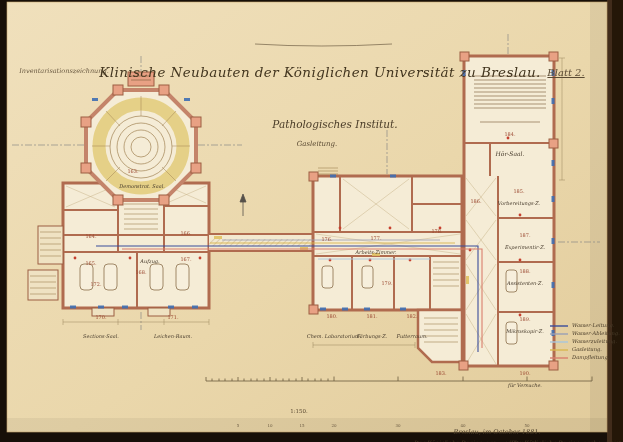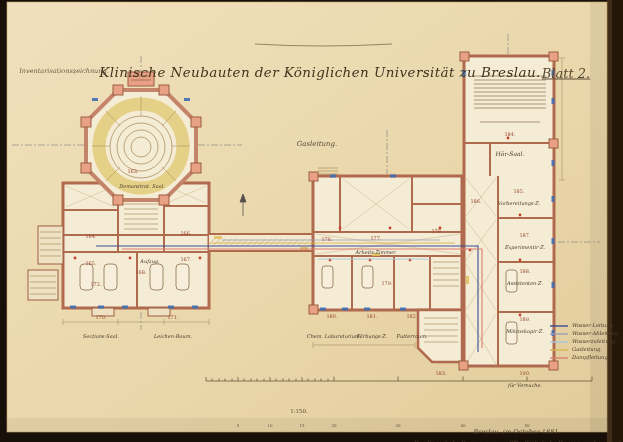--- a/index.html
+++ b/index.html
@@ -4,21 +4,21 @@
 <style>
   html,body{margin:0;padding:0;background:#100a05;}
   .stage{position:relative;width:623px;height:442px;background:#160e07;overflow:hidden;
          font-family:"DejaVu Serif",serif;}
   .t{position:absolute;transform:translate(-50%,-50%);white-space:nowrap;
      font-style:italic;color:#4a3c28;line-height:1;margin-top:40px;}
   .annot{font-size:6.5px;color:#6a5a42;}
   .title{font-size:13.5px;letter-spacing:.4px;color:#423télé;}
   .title{font-size:13.5px;letter-spacing:.4px;color:#423categorie;}
   .title{font-size:13.5px;letter-spacing:.4px;color:#42351f;}
-  .blatt{font-size:13px;color:#5a4a33;text-decoration:underline;}
+  .blatt{font-size:10px;color:#5a4a33;text-decoration:underline;}
   .sub1{font-size:10.5px;}
   .sub2{font-size:7px;color:#5a4a33;}
   .rn{font-size:5px;font-style:normal;color:#9c4a33;}
   .rl{font-size:5px;color:#45392a;}
   .big{font-size:6px;}
   .legl{position:absolute;transform:translate(0,-50%);white-space:nowrap;font-style:italic;
         font-size:5.2px;color:#4a3d2a;line-height:1;}
   .ratio{font-size:5.5px;font-style:normal;color:#5a4a33;}
   .tick{font-size:4px;font-style:normal;color:#6a5a42;}
   .foot{font-size:6.5px;}
@@ -341,20 +341,21 @@
              M308,378.5V381 M315,378.5V381 M321,378.5V381 M328,378.5V381 M334,376.5V381
              M398,376.5V381 M463,376.5V381 M527,376.5V381 M592,376.5V381"></path>
   </g>
 
   <path d="M255,44 Q320,48 392,44" stroke="#5a4a33" stroke-width=".6" fill="none"></path>
 </svg>
 
 <span class="t annot" style="left:64px;top:31px">Inventarisationszeichnung.</span>
 <span class="t title" style="left:320px;top:33px">Klinische Neubauten der Königlichen Universität zu Breslau.</span>
 <span class="t blatt" style="left:566px;top:33px">Blatt 2.</span>
+<span class="t sub1" style="left:335px;top:84px">Pathologisches Institut.</span>
 <span class="t sub2" style="left:317px;top:104px">Gasleitung.</span>
 
 <span class="t rn" style="left:133px;top:131px">163.</span>
 <span class="t rl" style="left:142px;top:146px">Demonstrat. Saal.</span>
 <span class="t rn" style="left:91px;top:196px">164.</span>
 <span class="t rn" style="left:91px;top:223px">165.</span>
 <span class="t rn" style="left:186px;top:193px">166.</span>
 <span class="t rn" style="left:186px;top:219px">167.</span>
 <span class="t rn" style="left:141px;top:232px">168.</span>
 <span class="t rl" style="left:150px;top:221px">Aufzug.</span>
@@ -398,21 +399,21 @@
 
 <span class="t ratio" style="left:299px;top:372px">1:150.</span>
 <span class="t tick" style="left:238px;top:386px">5</span>
 <span class="t tick" style="left:270px;top:386px">10</span>
 <span class="t tick" style="left:302px;top:386px">15</span>
 <span class="t tick" style="left:334px;top:386px">20</span>
 <span class="t tick" style="left:398px;top:386px">30</span>
 <span class="t tick" style="left:463px;top:386px">40</span>
 <span class="t tick" style="left:527px;top:386px">50</span>
 
-<span class="t foot" style="left:517px;top:392px">Breslau, im October 1881.</span>
+<span class="t foot" style="left:497px;top:392px">Breslau, im October 1881.</span>
 <span class="t off" style="left:477px;top:403px">Der Königliche Regierungs- und Baurath.</span>
 <span class="t sig" style="left:470px;top:414px">gez. Wohlbrück.</span>
 <span class="t off" style="left:570px;top:403px">Der Königliche Regierungsbaumeister.</span>
 <span class="t sig" style="left:564px;top:414px">gez. Wende.</span>
 
 <span class="t imp" style="left:70px;top:408px">Lichtdruck und Verlag von</span>
 <span class="t imp" style="left:70px;top:413px;font-size:4.6px;color:#51422d">Rud. Hellfurth &amp; L. Gutensberger</span>
 <span class="t imp" style="left:70px;top:418px">Lith. Anstalt</span>
 <span class="t imp" style="left:70px;top:424px;font-size:4.6px">Berlin W.</span>
 

